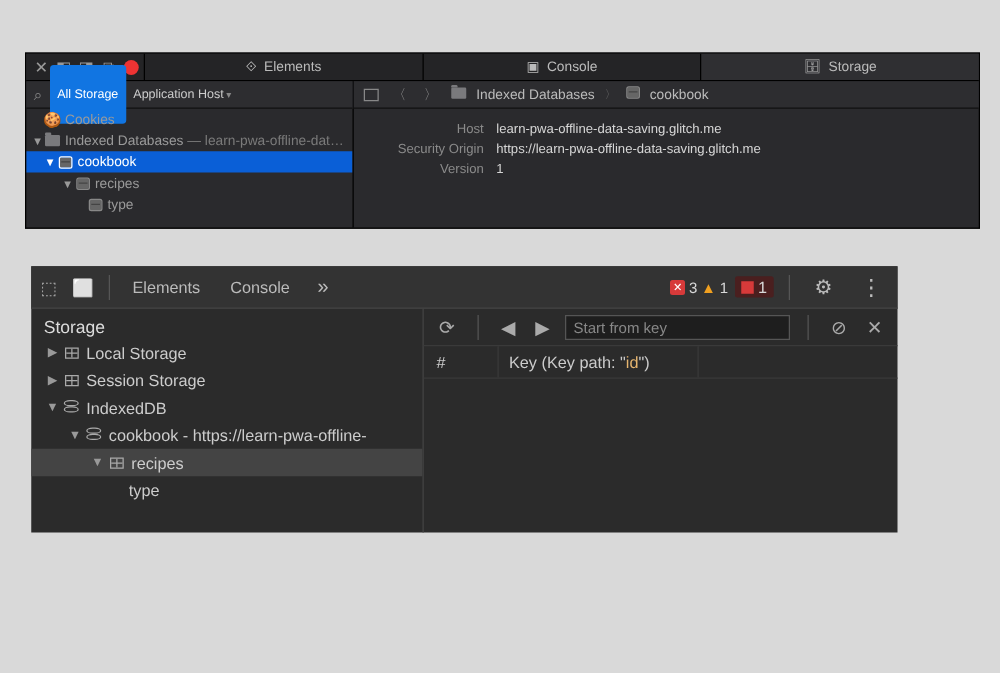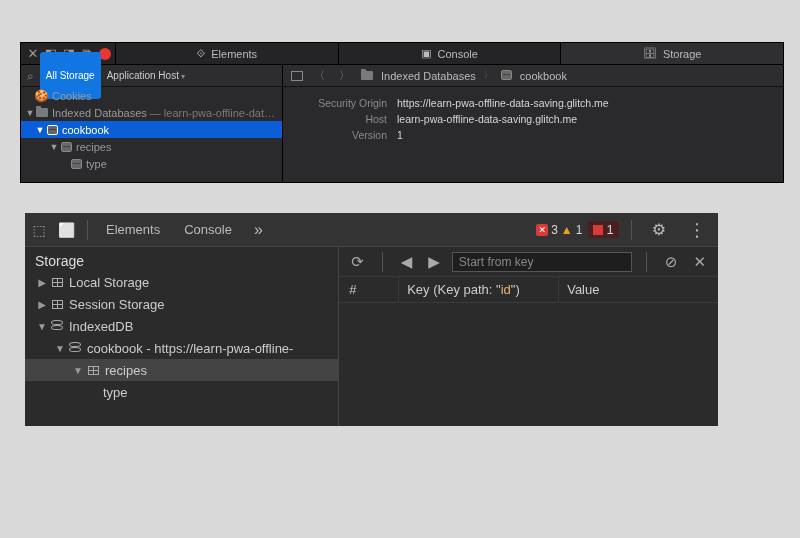--- a/index.html
+++ b/index.html
@@ -173,26 +173,26 @@
         <span class="p1-nav">〈</span>
         <span class="p1-nav">〉</span>
         <span class="ic"><span class="p1-folder"></span></span>
         <span>Indexed Databases</span>
         <span class="p1-crumb-sep">〉</span>
         <span class="ic"><span class="p1-dbico"></span></span>
         <span>cookbook</span>
       </div>
       <div class="p1-detail">
         <div class="p1-drow">
+          <div class="p1-dk">Host</div>
+          <div class="p1-dv">learn-pwa-offline-data-saving.glitch.me</div>
+        </div>
+        <div class="p1-drow">
           <div class="p1-dk">Security Origin</div>
           <div class="p1-dv">https://learn-pwa-offline-data-saving.glitch.me</div>
-        </div>
-        <div class="p1-drow">
-          <div class="p1-dk">Host</div>
-          <div class="p1-dv">learn-pwa-offline-data-saving.glitch.me</div>
         </div>
         <div class="p1-drow">
           <div class="p1-dk">Version</div>
           <div class="p1-dv">1</div>
         </div>
       </div>
     </div>
   </div>
 </div>
 
@@ -287,19 +287,16 @@
       </div>
       <div class="p2-headrow">
         <div class="p2-col1">
             <span>#</span>
           </div>
         <div class="p2-col2">
           <span>Key (Key path: "</span>
             <span class="p2-hl">id</span>
             <span>")</span>
         </div>
-        <div class="p2-col3">
-            <span>Value</span>
-          </div>
       </div>
     </div>
   </div>
 </div>
 
 </body></html>

